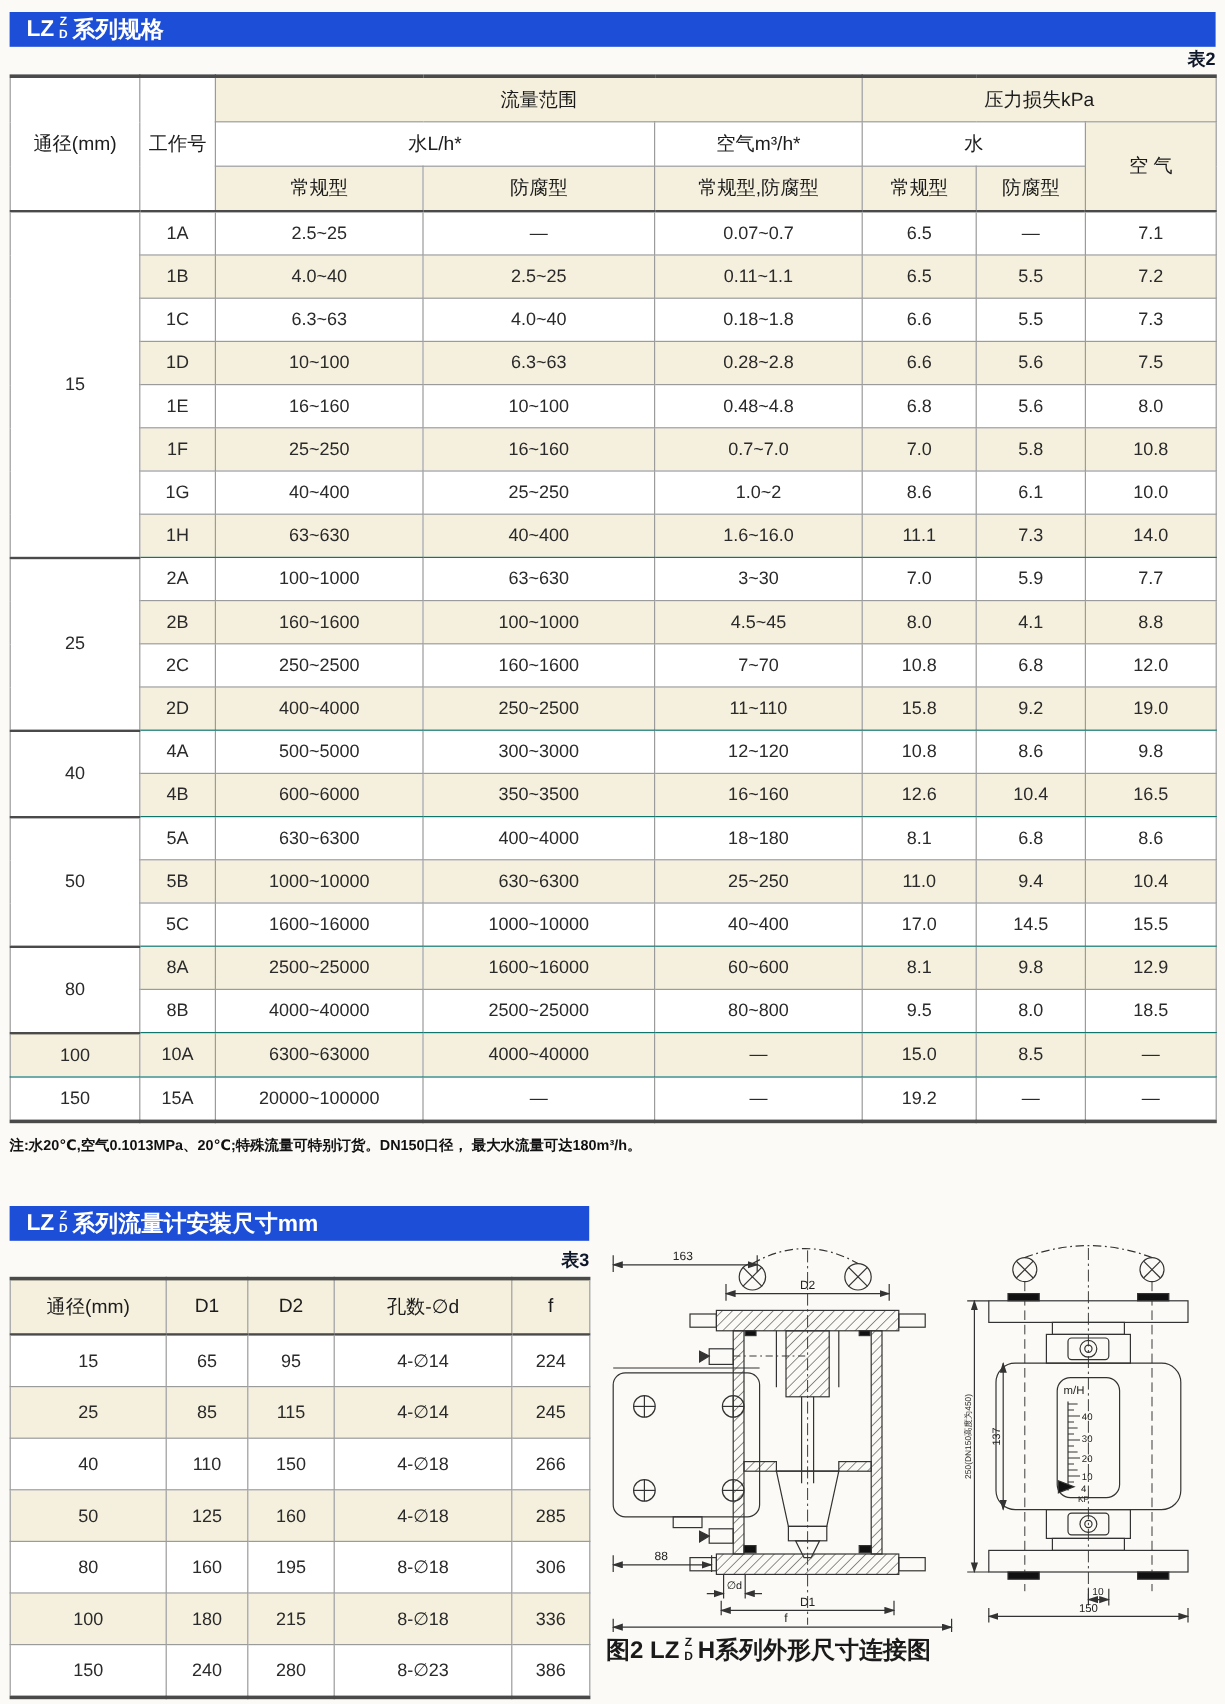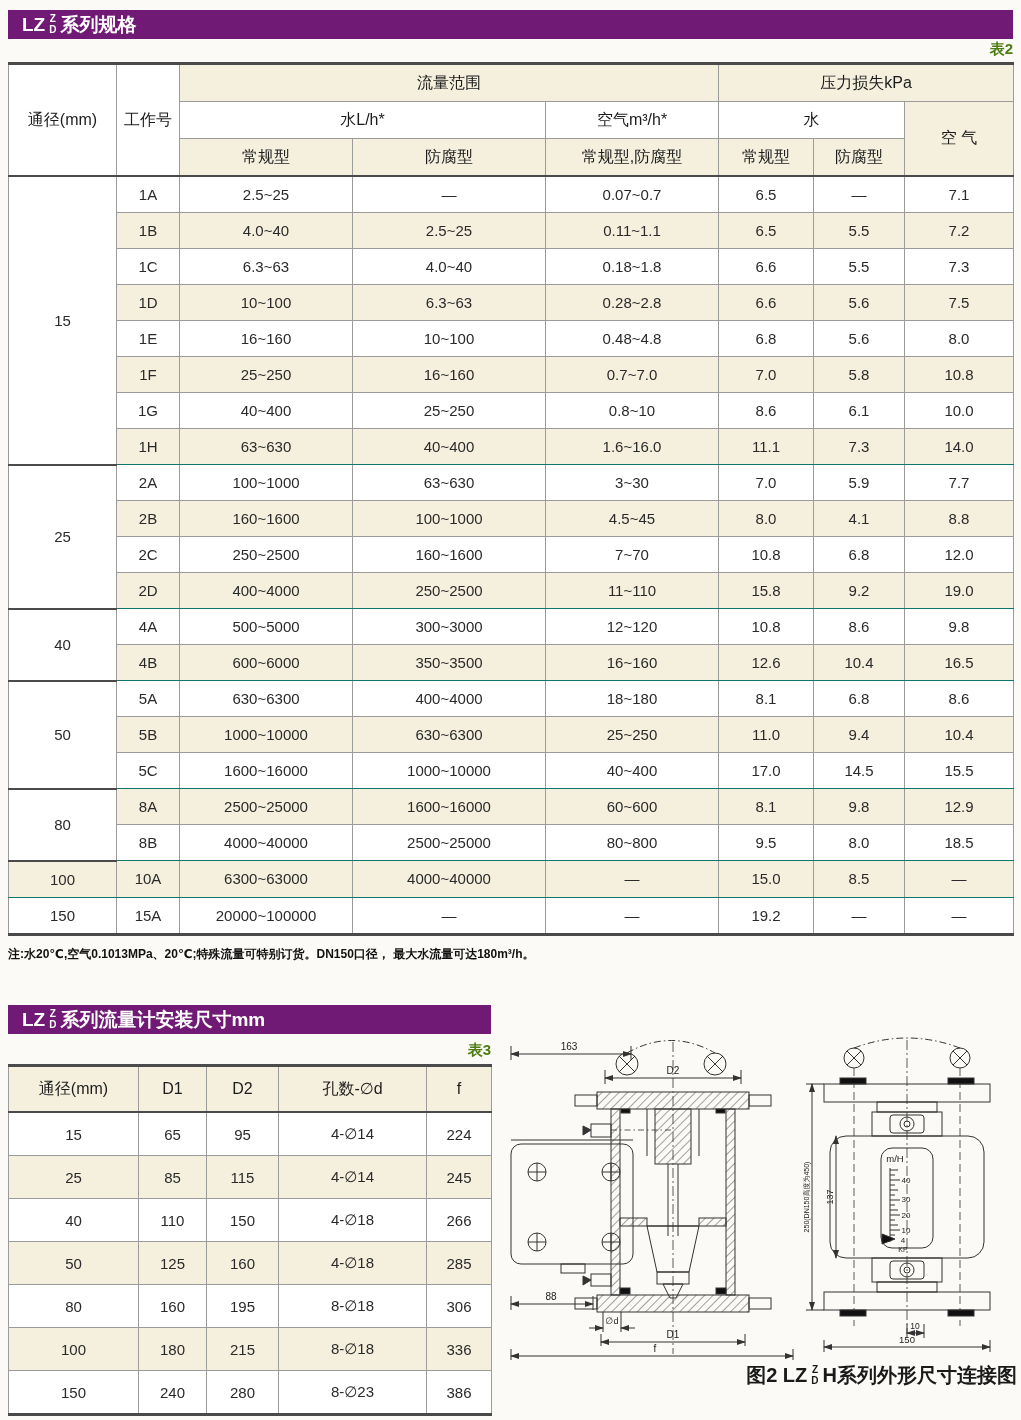--- a/index.html
+++ b/index.html
@@ -4,27 +4,27 @@
 <style>
   html,body{margin:0;padding:0;}
   body{
     width:1021px;height:1420px;position:relative;overflow:hidden;
     background:#fbfaf6;
     font-family:"Liberation Sans","DejaVu Sans",sans-serif;
     color:#222;
   }
   .graybar{
     position:absolute;left:8px;width:1005px;height:29px;
-    background:#701a75;color:#fff;font-size:19px;font-weight:bold;
+    background:#1d4ed8;color:#fff;font-size:19px;font-weight:bold;
     display:flex;align-items:center;padding-left:14px;box-sizing:border-box;
   }
   .stack{display:inline-flex;flex-direction:column;align-items:center;
     font-size:10px;font-weight:bold;line-height:1.05;margin:0 4px;}
   .tbl-label{position:absolute;width:1005px;left:8px;text-align:right;
-    font-size:15px;font-weight:600;color:#4d7c0f;}
+    font-size:15px;font-weight:600;color:#0f172a;}
   table{border-collapse:collapse;table-layout:fixed;background:#fff;
     border:1px solid #7d7d7d;border-top:3px solid #4a4a4a;border-bottom:3px solid #4a4a4a;}
   th,td{border:1px solid #9b9b9b;text-align:center;vertical-align:middle;
     padding:0;overflow:hidden;white-space:nowrap;}
   th{font-size:16px;font-weight:normal;color:#1c1c1c;background:#fff;}
   td{font-size:15px;color:#2a2a2a;height:35px;}
   #spec-table{position:absolute;left:8px;top:62px;width:1005px;}
   #spec-table th{height:36px;}
   .beige-bg{background:#f5f0dd !important;}
   tr.beige td{background:#f5f0dd;}
@@ -34,21 +34,21 @@
   th.to-bottom{border-bottom:2px solid #4a4a4a;}
   .note{position:absolute;left:8px;top:946px;width:1008px;
     font-size:12px;font-weight:600;color:#111;}
   #install-table{position:absolute;left:8px;top:1064px;width:483px;}
   #install-table th{height:44px;}
   #install-table td{height:42px;}
   #install-table thead th{border-bottom:2px solid #4a4a4a;}
   .drawings svg{position:absolute;}
   .caption{
     position:absolute;left:505px;top:1362px;width:512px;
-    display:flex;justify-content:flex-end;align-items:center;
+    display:flex;justify-content:flex-start;align-items:center;
     font-size:20px;font-weight:bold;color:#1a1a1a;
   }
   .caption .stack{color:#1a1a1a;}
   .dimtext{font-size:10px;fill:#222;}
 </style>
 </head>
 <body>
 
 <div class="graybar" style="top:10px">
   <span><span>LZ</span></span>
@@ -145,21 +145,21 @@
         <td>16~160</td>
         <td>0.7~7.0</td>
         <td>7.0</td>
         <td>5.8</td>
         <td>10.8</td>
       </tr>
       <tr class="">
         <td>1G</td>
         <td>40~400</td>
         <td>25~250</td>
-        <td>0.8~10</td>
+        <td>1.0~2</td>
         <td>8.6</td>
         <td>6.1</td>
         <td>10.0</td>
       </tr>
       <tr class="beige group-end">
         <td>1H</td>
         <td>63~630</td>
         <td>40~400</td>
         <td>1.6~16.0</td>
         <td>11.1</td>

